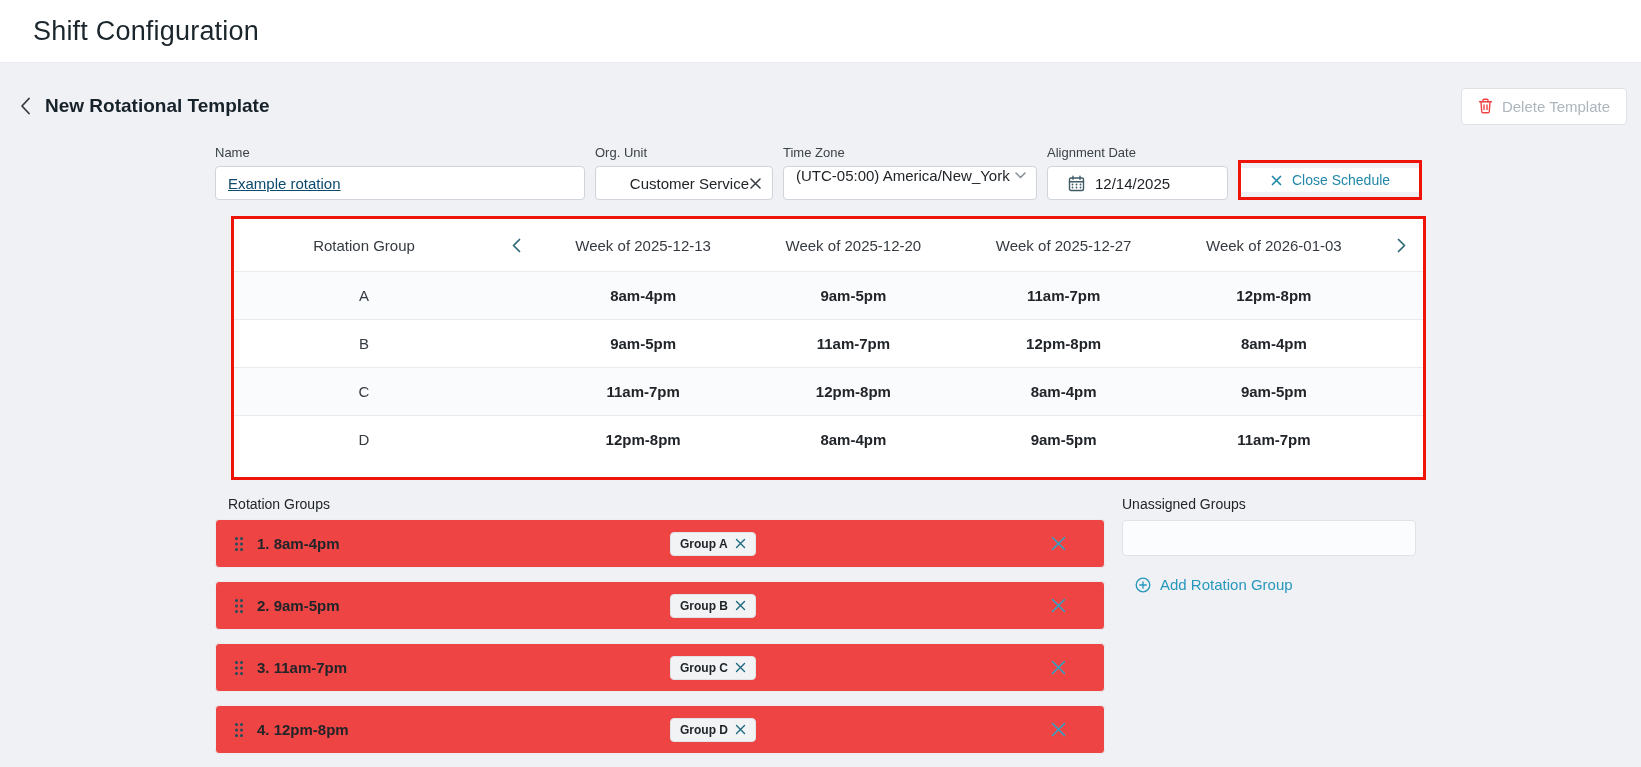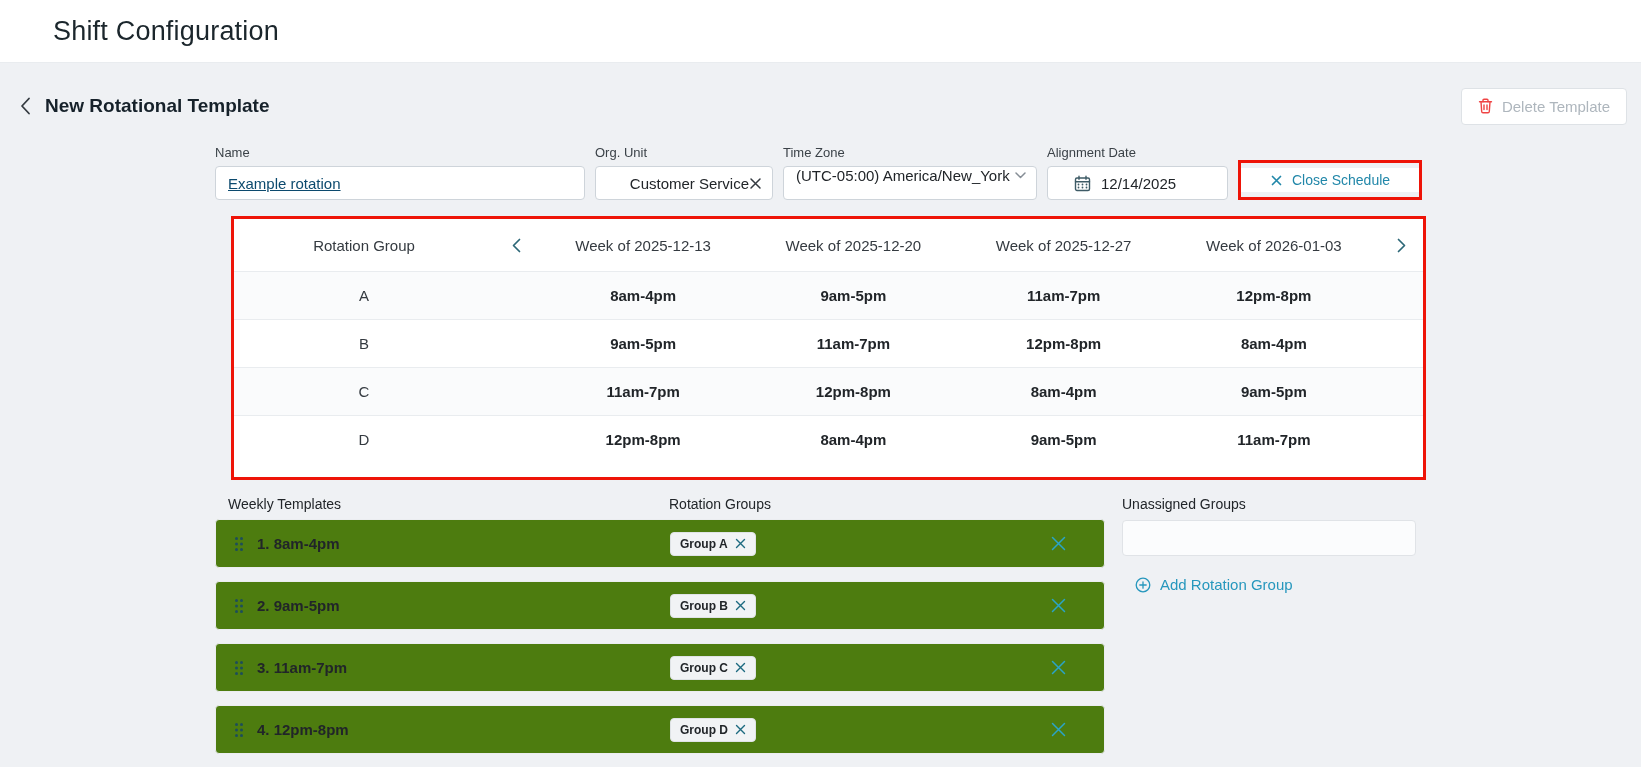--- a/index.html
+++ b/index.html
@@ -13,21 +13,21 @@
   *{box-sizing:border-box;margin:0;padding:0;}
   html,body{width:1641px;height:767px;overflow:hidden;}
   body{
     font-family:"Liberation Sans","DejaVu Sans",sans-serif;
     background:#eff1f4;
     color:#212529;
   }
   
   .topbar{
     height:63px;background:#ffffff;border-bottom:1px solid #e9ecef;
-    display:flex;align-items:center;padding-left:53px;
+    display:flex;align-items:center;padding-left:33px;
   }
   .topbar h1{font-size:27px;font-weight:500;color:#1b262c;letter-spacing:.2px;}
   
   .toolbar{
     display:flex;align-items:center;justify-content:space-between;
     margin:24px 14px 0 12px;height:38px;
   }
   .toolbar-left{display:flex;align-items:center;gap:14px;padding-left:8px;}
   .back-btn{background:none;border:none;cursor:pointer;display:flex;align-items:center;color:#343a40;}
   .toolbar-left h2{font-size:19px;font-weight:700;color:#16212a;}
@@ -46,21 +46,21 @@
     display:flex;align-items:center;font-size:15px;color:#212529;
   }
   .fld-name{width:370px;}
   .fld-name input{width:100%;height:34px;border:1px solid #ced4da;border-radius:4px;
     padding:0 12px;font-size:15px;font-family:inherit;color:#0c4a6e;text-decoration:underline;}
   .fld-org{width:178px;}
   .fld-org .ctrl{justify-content:flex-end;padding:0 10px 0 12px;cursor:pointer;}
   .fld-tz{width:254px;}
   .fld-tz .ctrl{justify-content:space-between;padding:0 10px 16px 12px;cursor:pointer;}
   .fld-date{width:181px;}
-  .fld-date .ctrl{gap:10px;padding:0 26px;cursor:pointer;}
+  .fld-date .ctrl{gap:10px;padding:0 20px;cursor:pointer;}
   .icon-btn{background:none;border:none;cursor:pointer;display:flex;align-items:center;padding:0;}
   .annot{border:3px solid var(--annotation-red);}
   .close-wrap{height:40px;display:flex;align-items:center;margin-left:0;}
   .close-btn{
     display:flex;align-items:center;gap:9px;height:24px;padding:0 29px;
     background:#fff;border:none;cursor:pointer;font-family:inherit;
     font-size:14px;font-weight:500;color:#2187a9;
   }
   
   .rot-table{
@@ -81,21 +81,21 @@
   .t-cell{text-align:center;font-size:15px;font-weight:700;color:#212529;}
   .t-nav{display:flex;justify-content:center;}
   .nav-btn{background:none;border:none;cursor:pointer;color:var(--dark-teal);display:flex;align-items:center;}
   
   .bottom{display:flex;margin-top:16px;align-items:flex-start;}
   .left-col{width:890px;}
   .labels-row{display:grid;grid-template-columns:441px 1fr;padding-left:13px;margin-bottom:7px;}
   .sec-label{font-size:14px;color:#212529;}
   .wt-card{
     display:grid;grid-template-columns:436px 1fr 54px;align-items:center;
-    height:49px;background:#4d7c0f;border:1px solid #ebedf0;border-radius:4px;
+    height:49px;background:#ef4444;border:1px solid #ebedf0;border-radius:4px;
     padding-left:18px;margin-bottom:13px;
   }
   .wt-left{display:flex;align-items:center;gap:13px;}
   .drag{background:none;border:none;cursor:grab;display:flex;align-items:center;padding:0;}
   .wt-title{font-size:15px;font-weight:700;color:#212529;}
   .chip{
     display:inline-flex;align-items:center;gap:7px;background:#f1f3f5;
     border:1px solid #dfe3e6;border-radius:4px;padding:4px 9px;
     font-size:12px;font-weight:700;color:#212529;
   }
@@ -266,21 +266,20 @@
         <div class="t-cell">8am-4pm</div>
         <div class="t-cell">9am-5pm</div>
         <div class="t-cell">11am-7pm</div>
           <div class="t-nav"></div>
       </div>
     </div>
 
     <div class="bottom">
       <div class="left-col">
         <div class="labels-row">
-          <span class="sec-label">Weekly Templates</span>
           <span class="sec-label">Rotation Groups</span>
         </div>
 
         <div class="wt-card">
           <div class="wt-left">
             <button class="drag">
               <svg width="10" height="16" viewBox="0 0 10 16" fill="var(--handle-teal)">
                   <circle cx="2.5" cy="2.5" r="1.5"></circle>
                   <circle cx="7.5" cy="2.5" r="1.5"></circle>
                   <circle cx="2.5" cy="8" r="1.5"></circle>

